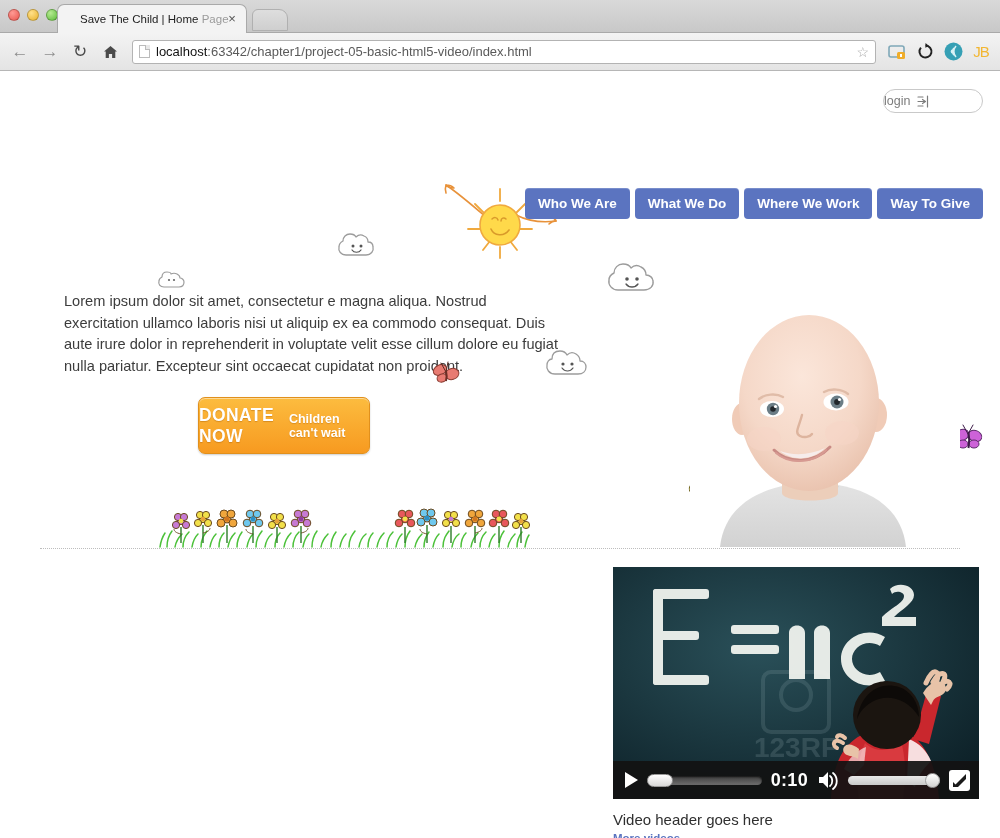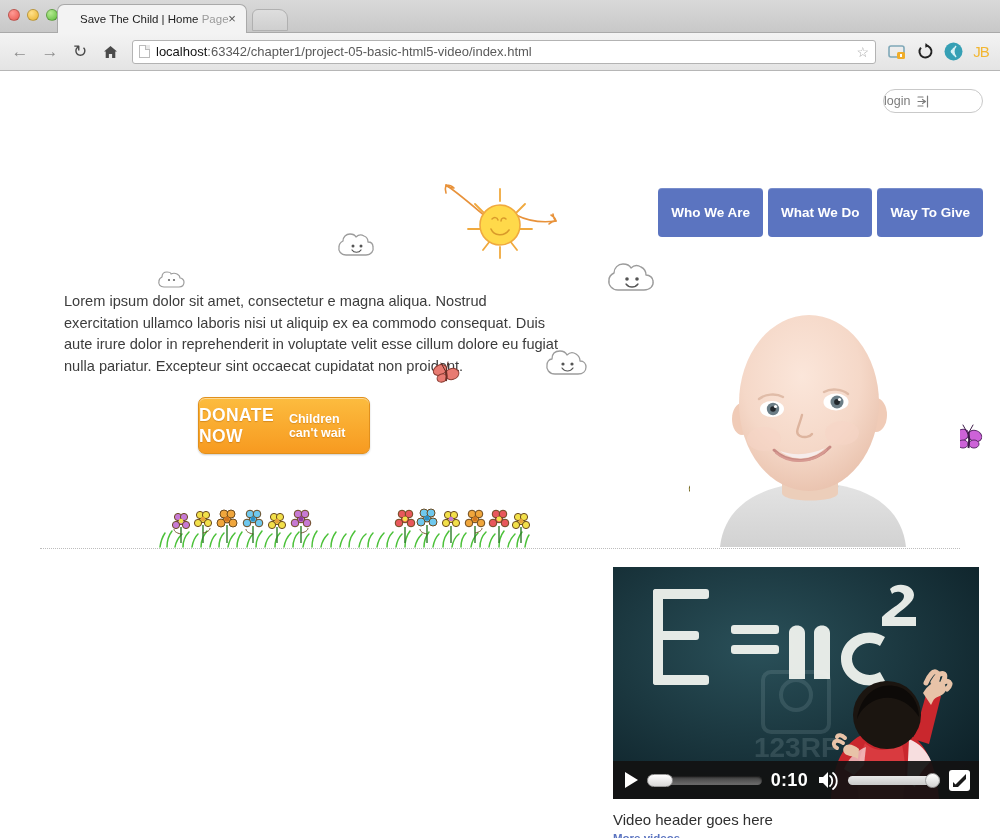--- a/index.html
+++ b/index.html
@@ -94,21 +94,21 @@
   .logo-mark { width: 66px; height: 66px; position: relative; }
   .logo-text {
     font-family: "Liberation Sans", sans-serif;
     font-size: 35px; font-weight: 400; color: #2d3fa8;
     letter-spacing: 0px; transform: scaleX(0.93); transform-origin: left center;
     white-space: nowrap;
   }
 
   .mainnav { position: absolute; right: 17px; top: 117px; display: flex; gap: 5px; }
   .navitem {
-    height: 49px; padding: 0 13px;
+    height: 31px; padding: 0 13px;
     background: #5b74c0; color: #fff;
     font-size: 13.5px; font-weight: 700;
     border-radius: 4px;
     display: flex; align-items: center; justify-content: center;
     cursor: pointer;
     box-shadow: inset 0 1px 0 rgba(255,255,255,.18);
   }
 
   .lede {
     position: absolute; left: 64px; top: 220px; width: 495px;
@@ -288,20 +288,21 @@
         <path d="M76 30v-12M60 42L51 33M92 42l9-9M56 58H44M96 58h12M66 70l-7 9M86 70l7 9M76 76v11"></path>
       </g>
       <circle cx="76" cy="54" r="20" fill="#ffd94a" stroke="#f0a93e" stroke-width="1.6"></circle>
       <path d="M68 48c2-2 5-2 6 1M82 48c-2-2-5-1-5 2" fill="none" stroke="#d99a2a" stroke-width="1.5" stroke-linecap="round"></path>
       <path d="M67 58c3 7 13 8 18 1" fill="none" stroke="#d99a2a" stroke-width="1.6" stroke-linecap="round"></path>
     </svg>
 
     <div class="mainnav">
       <div class="navitem">Who We Are</div>
       <div class="navitem">What We Do</div>
+      <div class="navitem">Where We Work</div>
       <div class="navitem">Way To Give</div>
     </div>
 
     <p class="lede">Lorem ipsum dolor sit amet, consectetur e magna aliqua. Nostrud exercitation ullamco laboris nisi ut aliquip ex ea commodo consequat. Duis aute irure dolor in reprehenderit in voluptate velit esse cillum dolore eu fugiat nulla pariatur. Excepteur sint occaecat cupidatat non proident.</p>
 
     <svg class="deco" style="left:430px;top:286px" width="34" height="30" viewBox="0 0 34 30">
       <g stroke="#8a3a30" stroke-width="1" fill="#e87b72">
         <ellipse cx="10" cy="13" rx="7" ry="5" transform="rotate(-25 10 13)"></ellipse>
         <ellipse cx="22" cy="17" rx="7" ry="5.5" transform="rotate(-15 22 17)"></ellipse>
         <ellipse cx="12" cy="21" rx="5" ry="4" transform="rotate(-20 12 21)"></ellipse>

